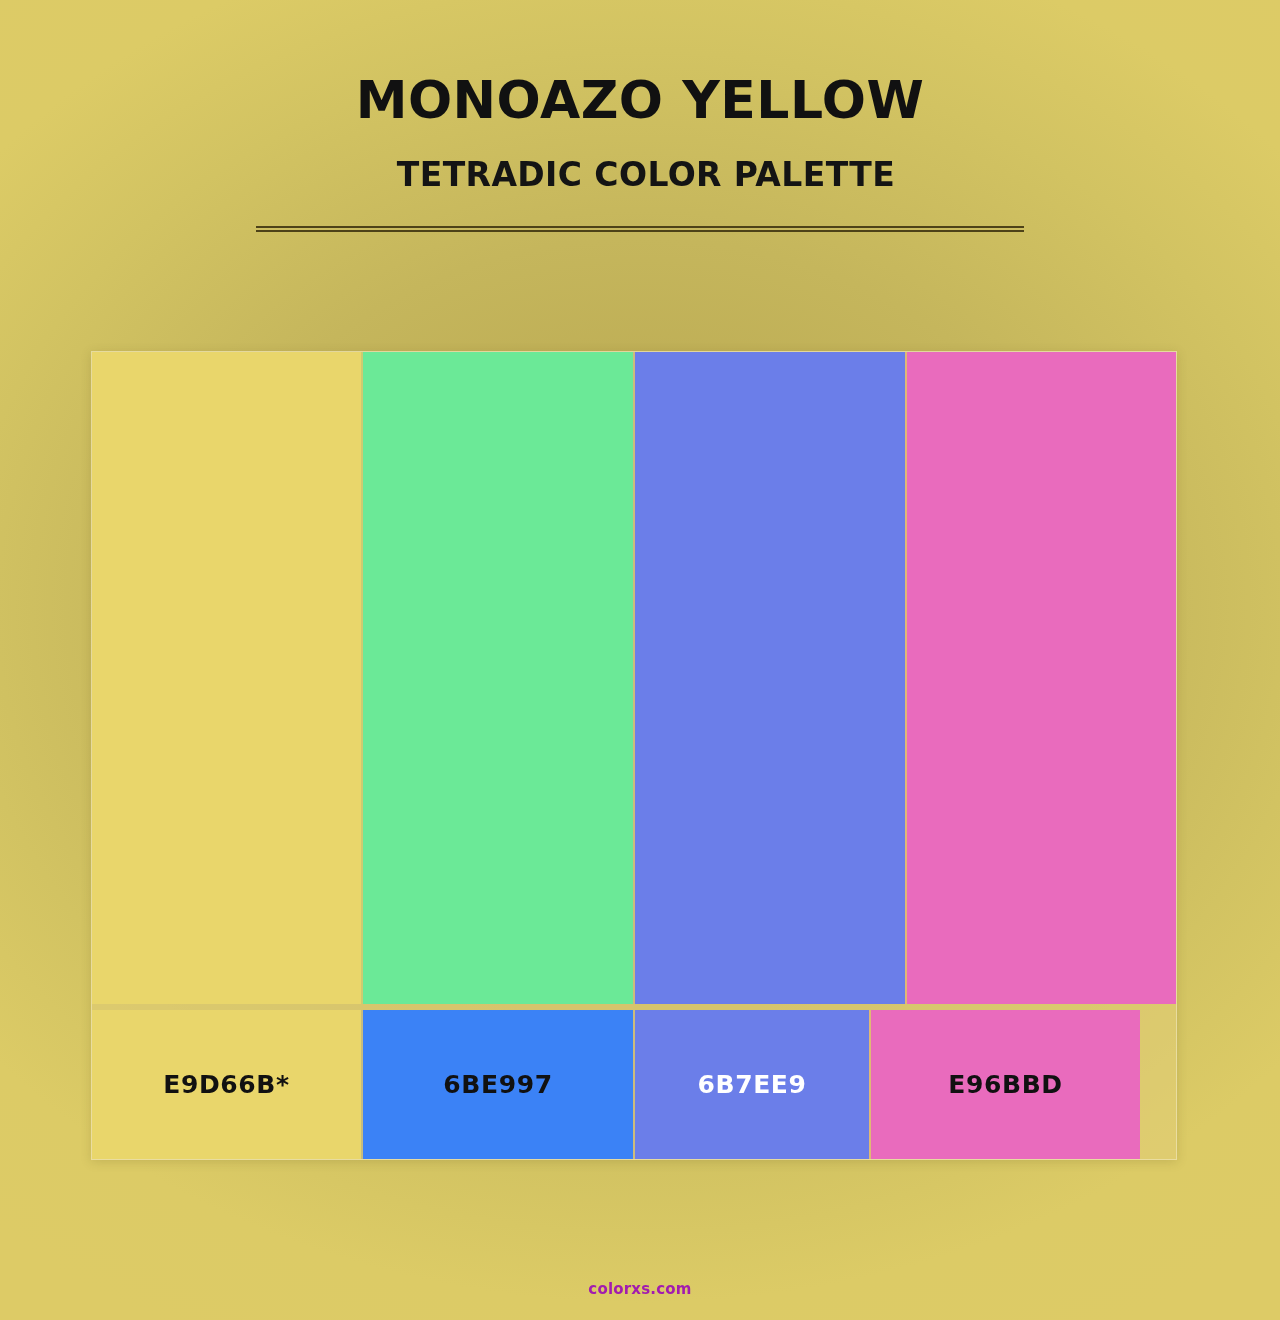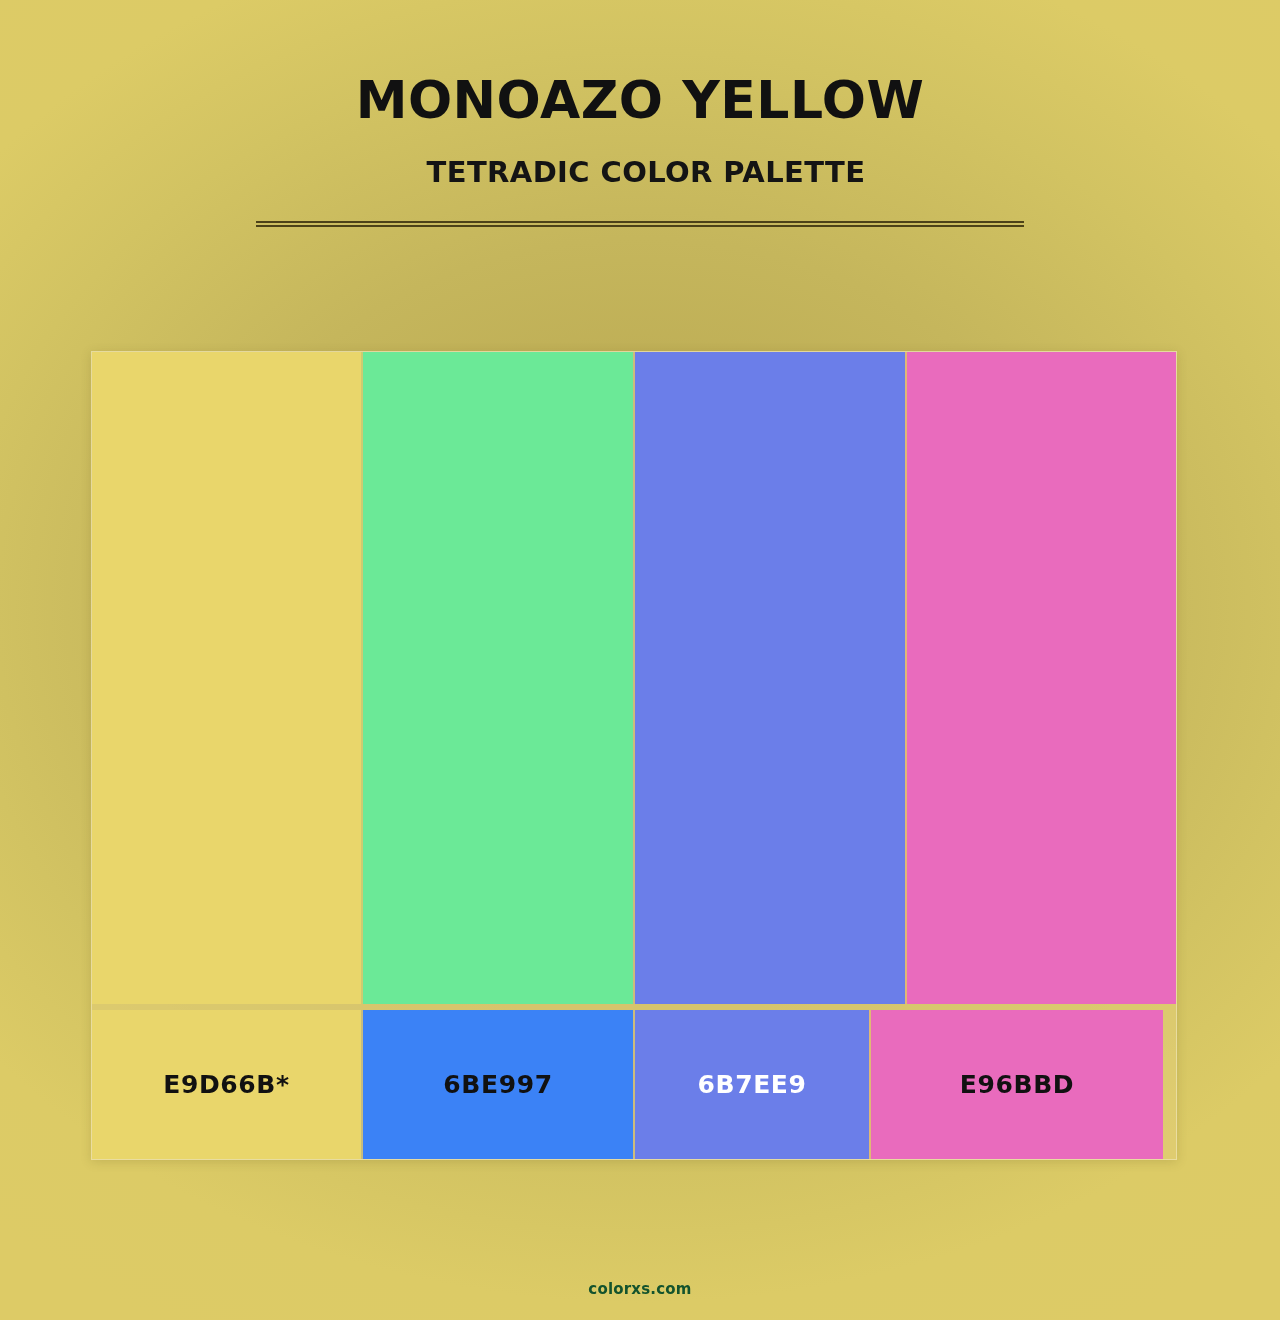--- a/index.html
+++ b/index.html
@@ -48,21 +48,21 @@
     font-size: 52px;
     font-weight: 700;
     letter-spacing: 0.5px;
     color: #111111;
     line-height: 1.18;
     white-space: nowrap;
   }
   .subtitle {
     margin: 0;
     padding-top: 24px;
-    font-size: 29px;
+    font-size: 33px;
     font-weight: 700;
     letter-spacing: 0.4px;
     color: #141414;
     line-height: 1.2;
     white-space: nowrap;
     padding-left: 12px;
   }
   .divider {
     width: 768px;
     margin: 31px auto 0 auto;
@@ -130,21 +130,21 @@
 
   
   .footer {
     position: absolute;
     left: 0;
     bottom: 22px;
     width: 1280px;
     text-align: center;
     font-size: 15px;
     font-weight: 700;
-    color: #14532d;
+    color: #a21caf;
     letter-spacing: 0.2px;
     margin-top: 28px;
   }
 </style>
 </head>
 <body>
 
 <div id="backdrop"></div>
 
 <div id="page">
@@ -169,21 +169,21 @@
     <div class="swatch-row labels">
       <div class="label-col" style="background: rgb(233, 214, 107); width: 269px; text-align: right;">
         <span class="hex-label" style="color: rgb(17, 17, 17);">E9D66B*</span>
       </div>
       <div class="label-col" style="background: #3b82f6; width: 272px;">
         <span class="hex-label" style="color: rgb(17, 17, 17);">6BE997</span>
       </div>
       <div class="label-col" style="background: rgb(107, 126, 233); width: 236px;">
         <span class="hex-label" style="color: rgb(255, 255, 255);">6B7EE9</span>
       </div>
-      <div class="label-col" style="background: rgb(233, 107, 189); width: 294px; text-align: center;">
+      <div class="label-col" style="background: rgb(233, 107, 189); width: 271px; text-align: center;">
         <span class="hex-label" style="color: rgb(17, 17, 17);">E96BBD</span>
       </div>
     </div>
 
   </div>
 
   <div class="footer">colorxs.com</div>
 
 </div>
 

